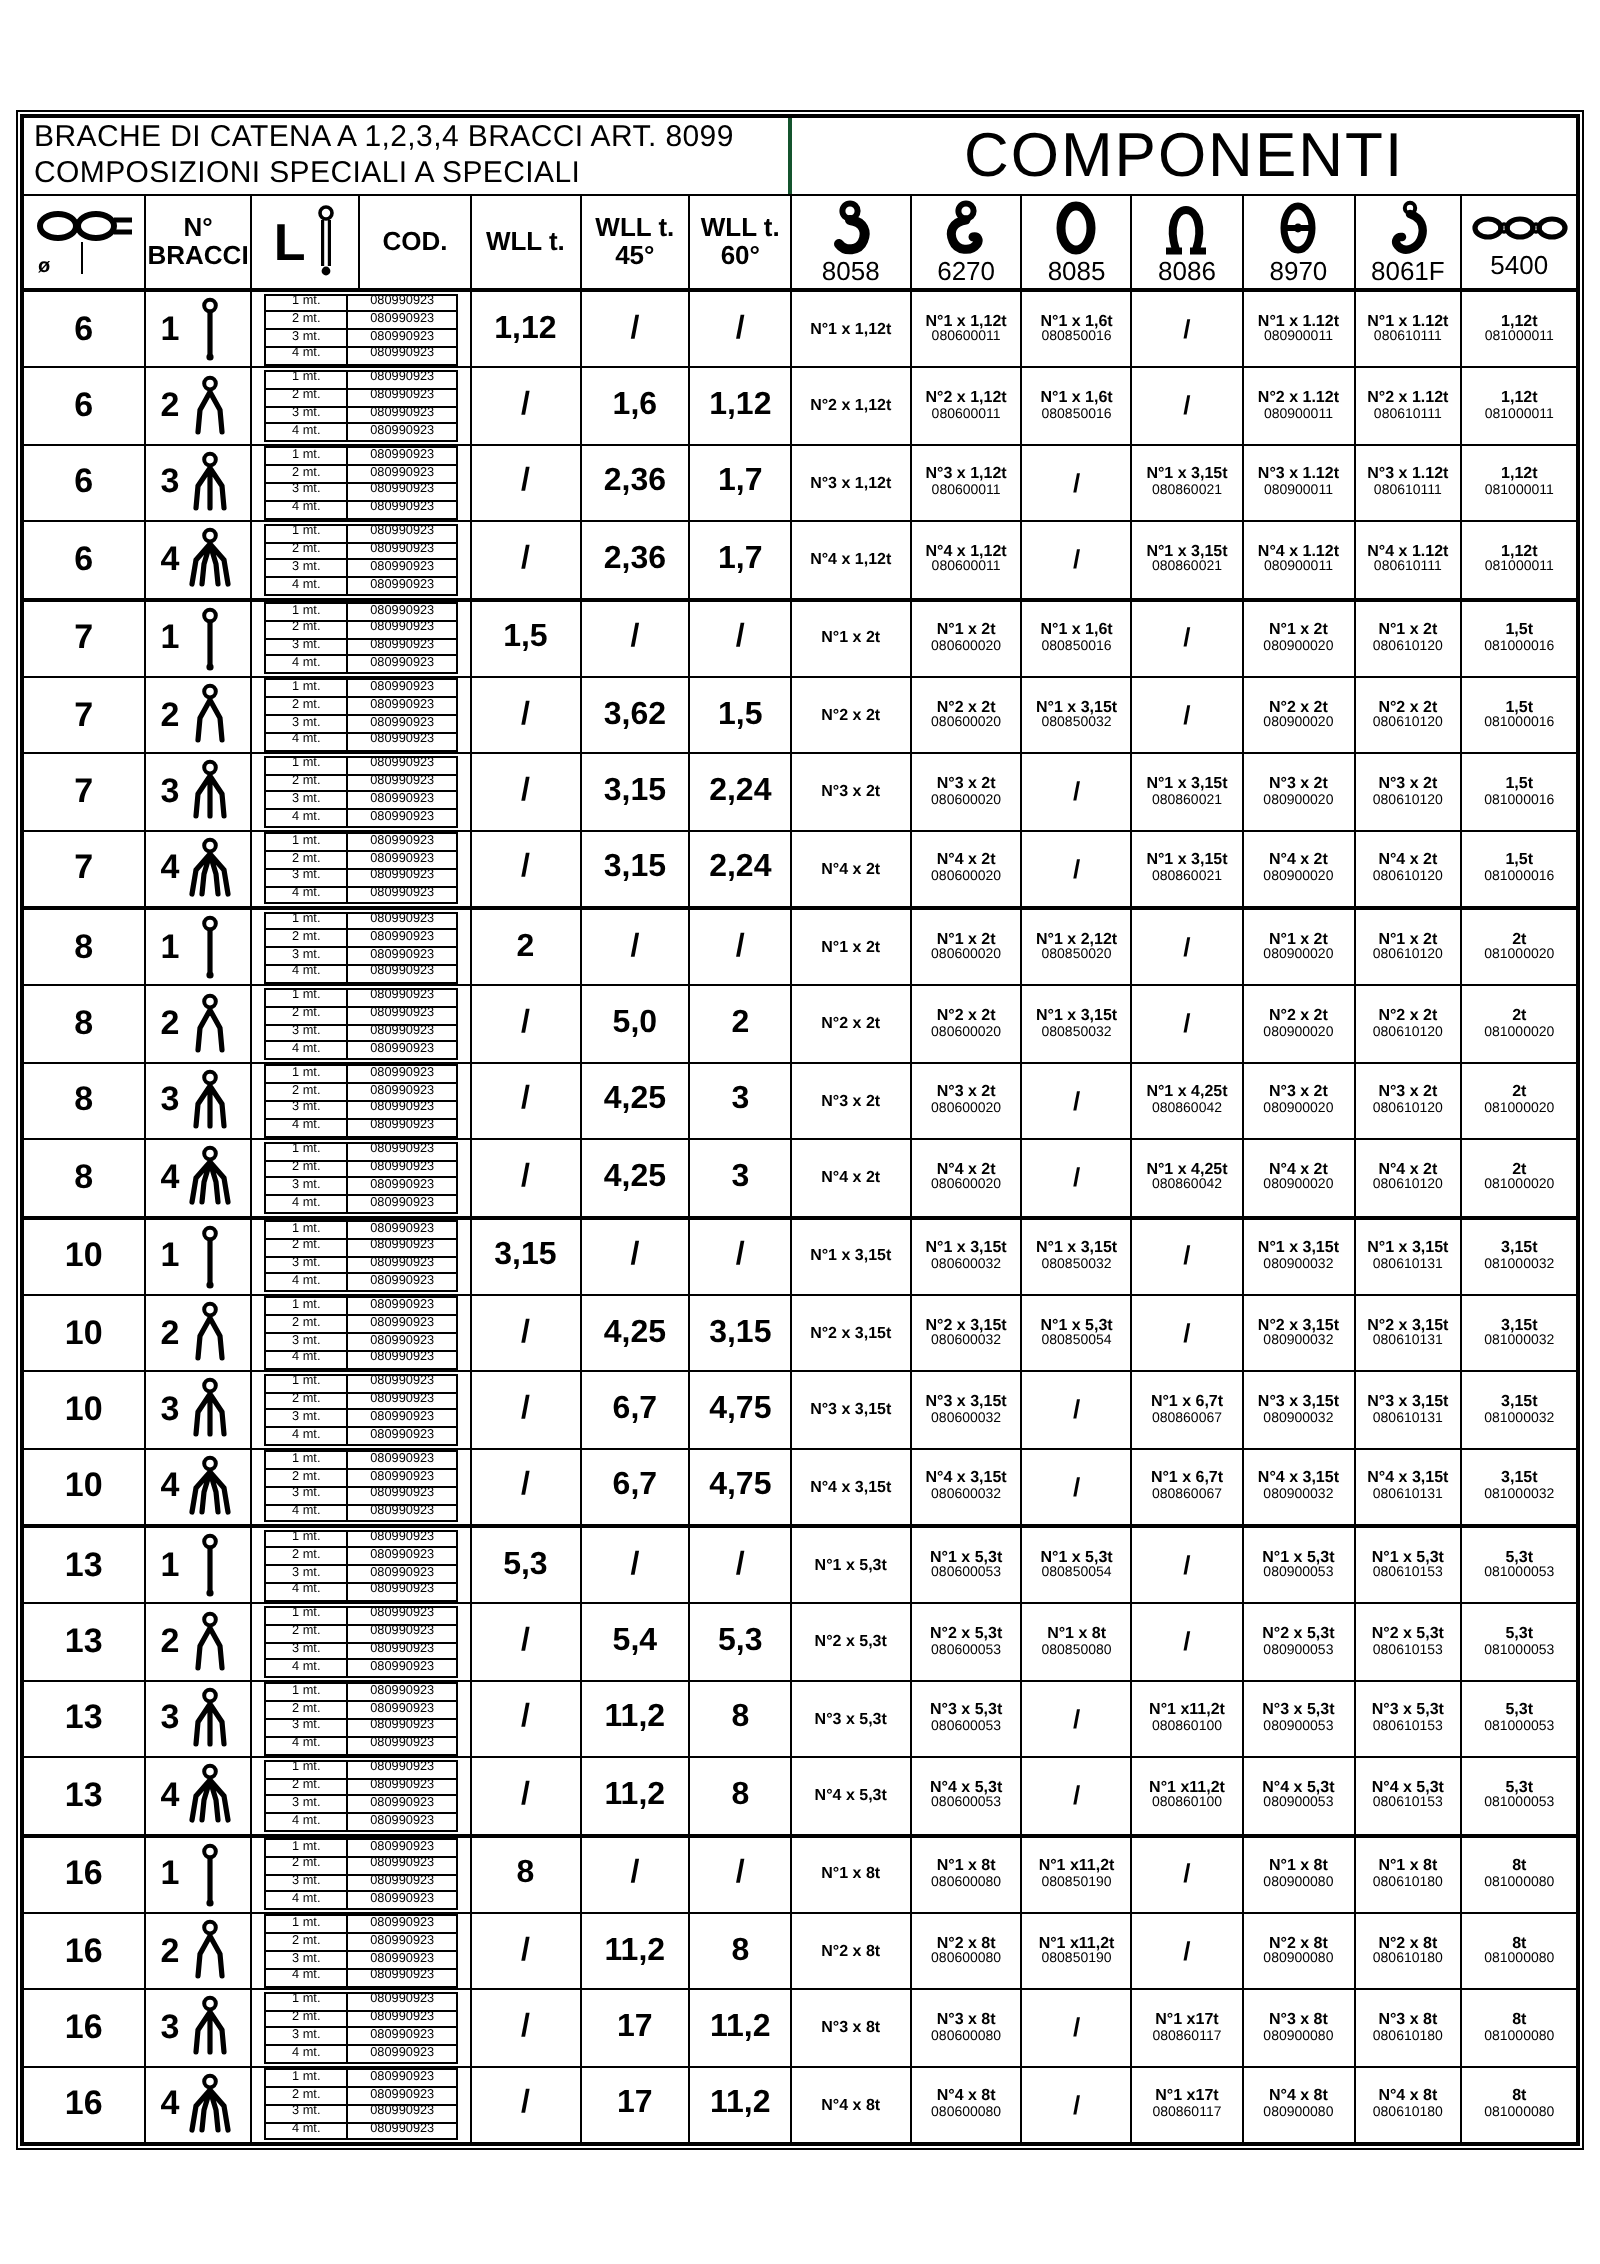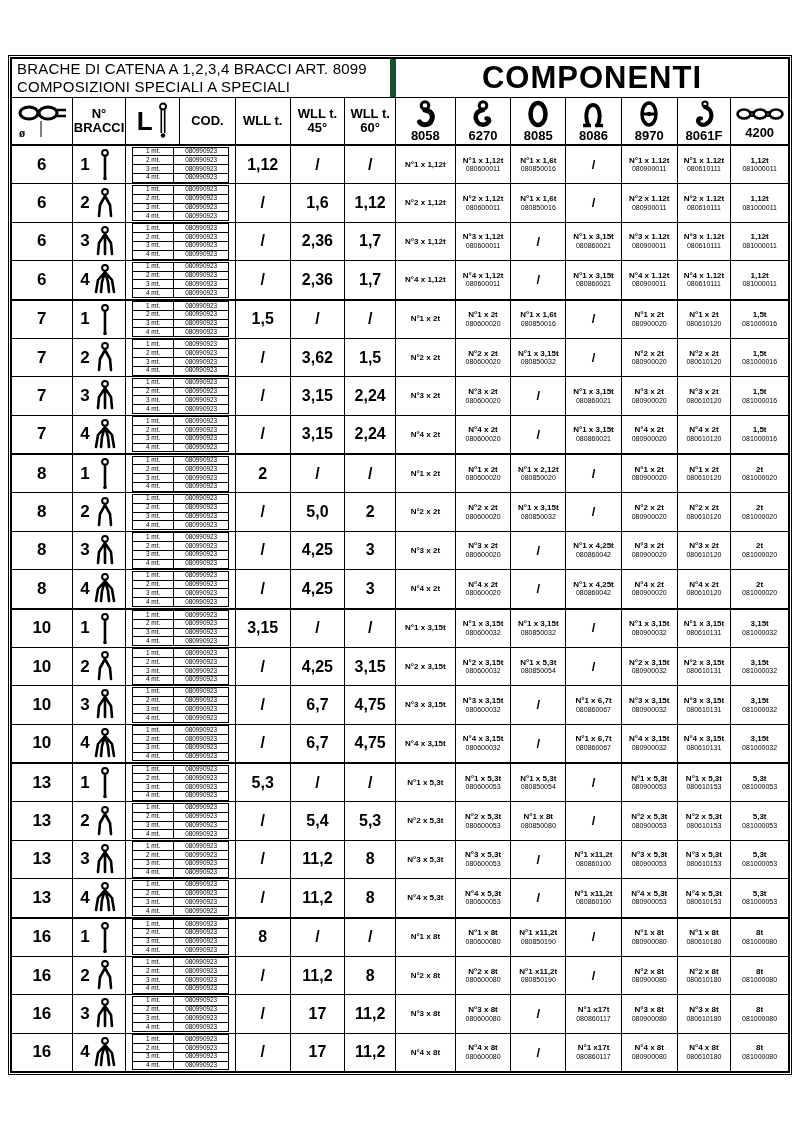--- a/index.html
+++ b/index.html
@@ -3,32 +3,32 @@
 <meta charset="utf-8">
 <style>
   html,body{margin:0;padding:0;background:#fff;}
   .page{position:relative;width:800px;height:1132px;background:#fff;color:#000;
         font-family:"Liberation Sans",sans-serif;overflow:hidden;}
   .table-wrap{position:absolute;left:10px;top:57px;width:780px;height:1016px;
         border:2px solid #000;outline:1px solid #000;outline-offset:1px;
         box-sizing:border-box;display:flex;flex-direction:column;background:#fff;}
   
   .title-row{height:38px;display:grid;grid-template-columns:386fr 394fr;border-bottom:1px solid #000;}
-  .title-cell{border-right:6px solid #14532d;display:flex;flex-direction:column;justify-content:center;
+  .title-cell{border-right:2px solid #14532d;display:flex;flex-direction:column;justify-content:center;
         padding-left:5px;font-size:15px;line-height:18px;letter-spacing:0.2px;}
-  .componenti{display:flex;align-items:center;justify-content:center;font-size:31px;letter-spacing:1px;font-weight:bold;}
+  .componenti{display:flex;align-items:center;justify-content:center;font-size:31px;letter-spacing:1px;}
   .hdr-row{height:46px;display:grid;border-bottom:2px solid #000;
         grid-template-columns:61fr 54fr 54fr 56fr 55fr 55fr 51fr 60fr 56fr 55fr 56fr 56fr 54fr 57fr;}
   .hcell{border-right:1px solid #000;display:flex;flex-direction:column;align-items:center;
         justify-content:center;font-size:13px;line-height:14px;font-weight:bold;position:relative;min-width:0;}
   .hcell:last-child{border-right:none;}
   .dia-sym{position:absolute;left:7px;bottom:3px;font-size:10px;font-weight:bold;}
   .l-cell{flex-direction:row;gap:4px;}
   .l-letter{font-size:26px;font-weight:bold;}
-  .comp-h{font-weight:bold;gap:1px;}
+  .comp-h{font-weight:normal;gap:1px;}
   .comp-h span{font-size:13px;}
   
   .tbody{flex:1;display:flex;flex-direction:column;min-height:0;}
   .row{flex:1;display:grid;min-height:0;border-bottom:1px solid #000;
         grid-template-columns:61fr 54fr 54fr 56fr 55fr 55fr 51fr 60fr 56fr 55fr 56fr 56fr 54fr 57fr;}
   .row:last-child{border-bottom:none;}
   .row.group-start{border-top:1px solid #000;}
   .cell{border-right:1px solid #000;display:flex;align-items:center;justify-content:center;
         min-width:0;overflow:hidden;}
   .cell:last-child{border-right:none;}
@@ -142,21 +142,21 @@
         <span>8061F</span>
       </div>
       <div class="hcell comp-h">
         <svg width="50" height="22" viewBox="0 0 50 22" fill="none" stroke="#000">
           <ellipse cx="9" cy="11" rx="6.5" ry="4.5" stroke-width="2.6"></ellipse>
           <ellipse cx="25" cy="11" rx="6.5" ry="4.5" stroke-width="2.6"></ellipse>
           <ellipse cx="41" cy="11" rx="6.5" ry="4.5" stroke-width="2.6"></ellipse>
           <circle cx="17" cy="11" r="2" stroke-width="1.8"></circle>
           <circle cx="33" cy="11" r="2" stroke-width="1.8"></circle>
         </svg>
-        <span>4200</span>
+        <span>5400</span>
       </div>
     </div>
 
     <div class="tbody">
         <div class="row">
           <div class="cell dia">6</div>
           <div class="cell bracci">
             <span class="bnum">1</span>
             <svg width="26" height="33" viewBox="0 0 26 33" fill="none" stroke="#000">
               <circle cx="13" cy="4.8" r="2.9" stroke-width="2"></circle>

